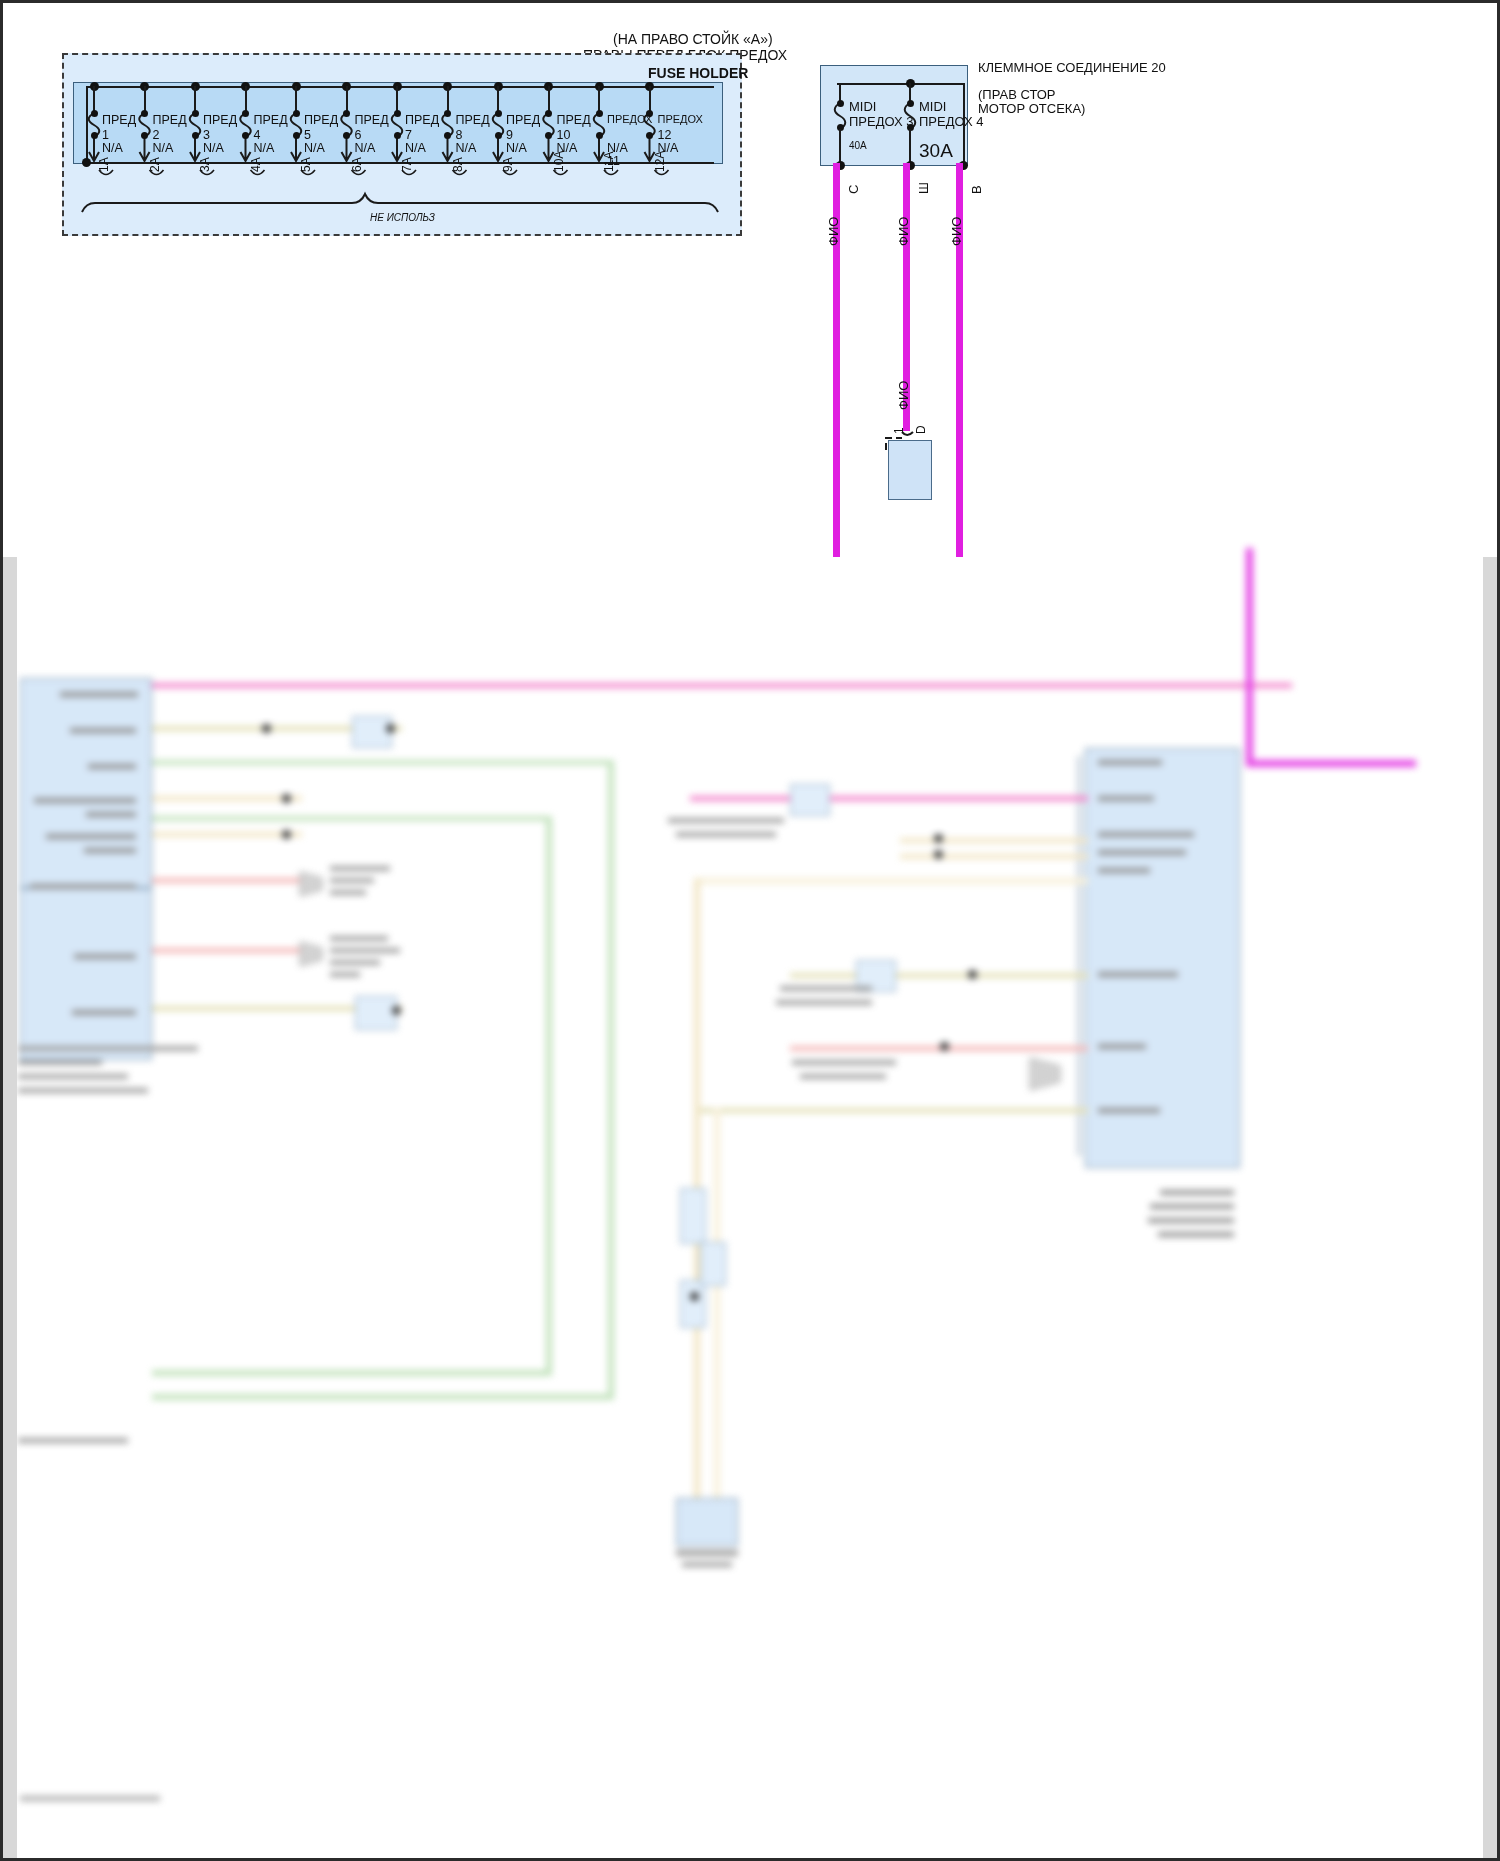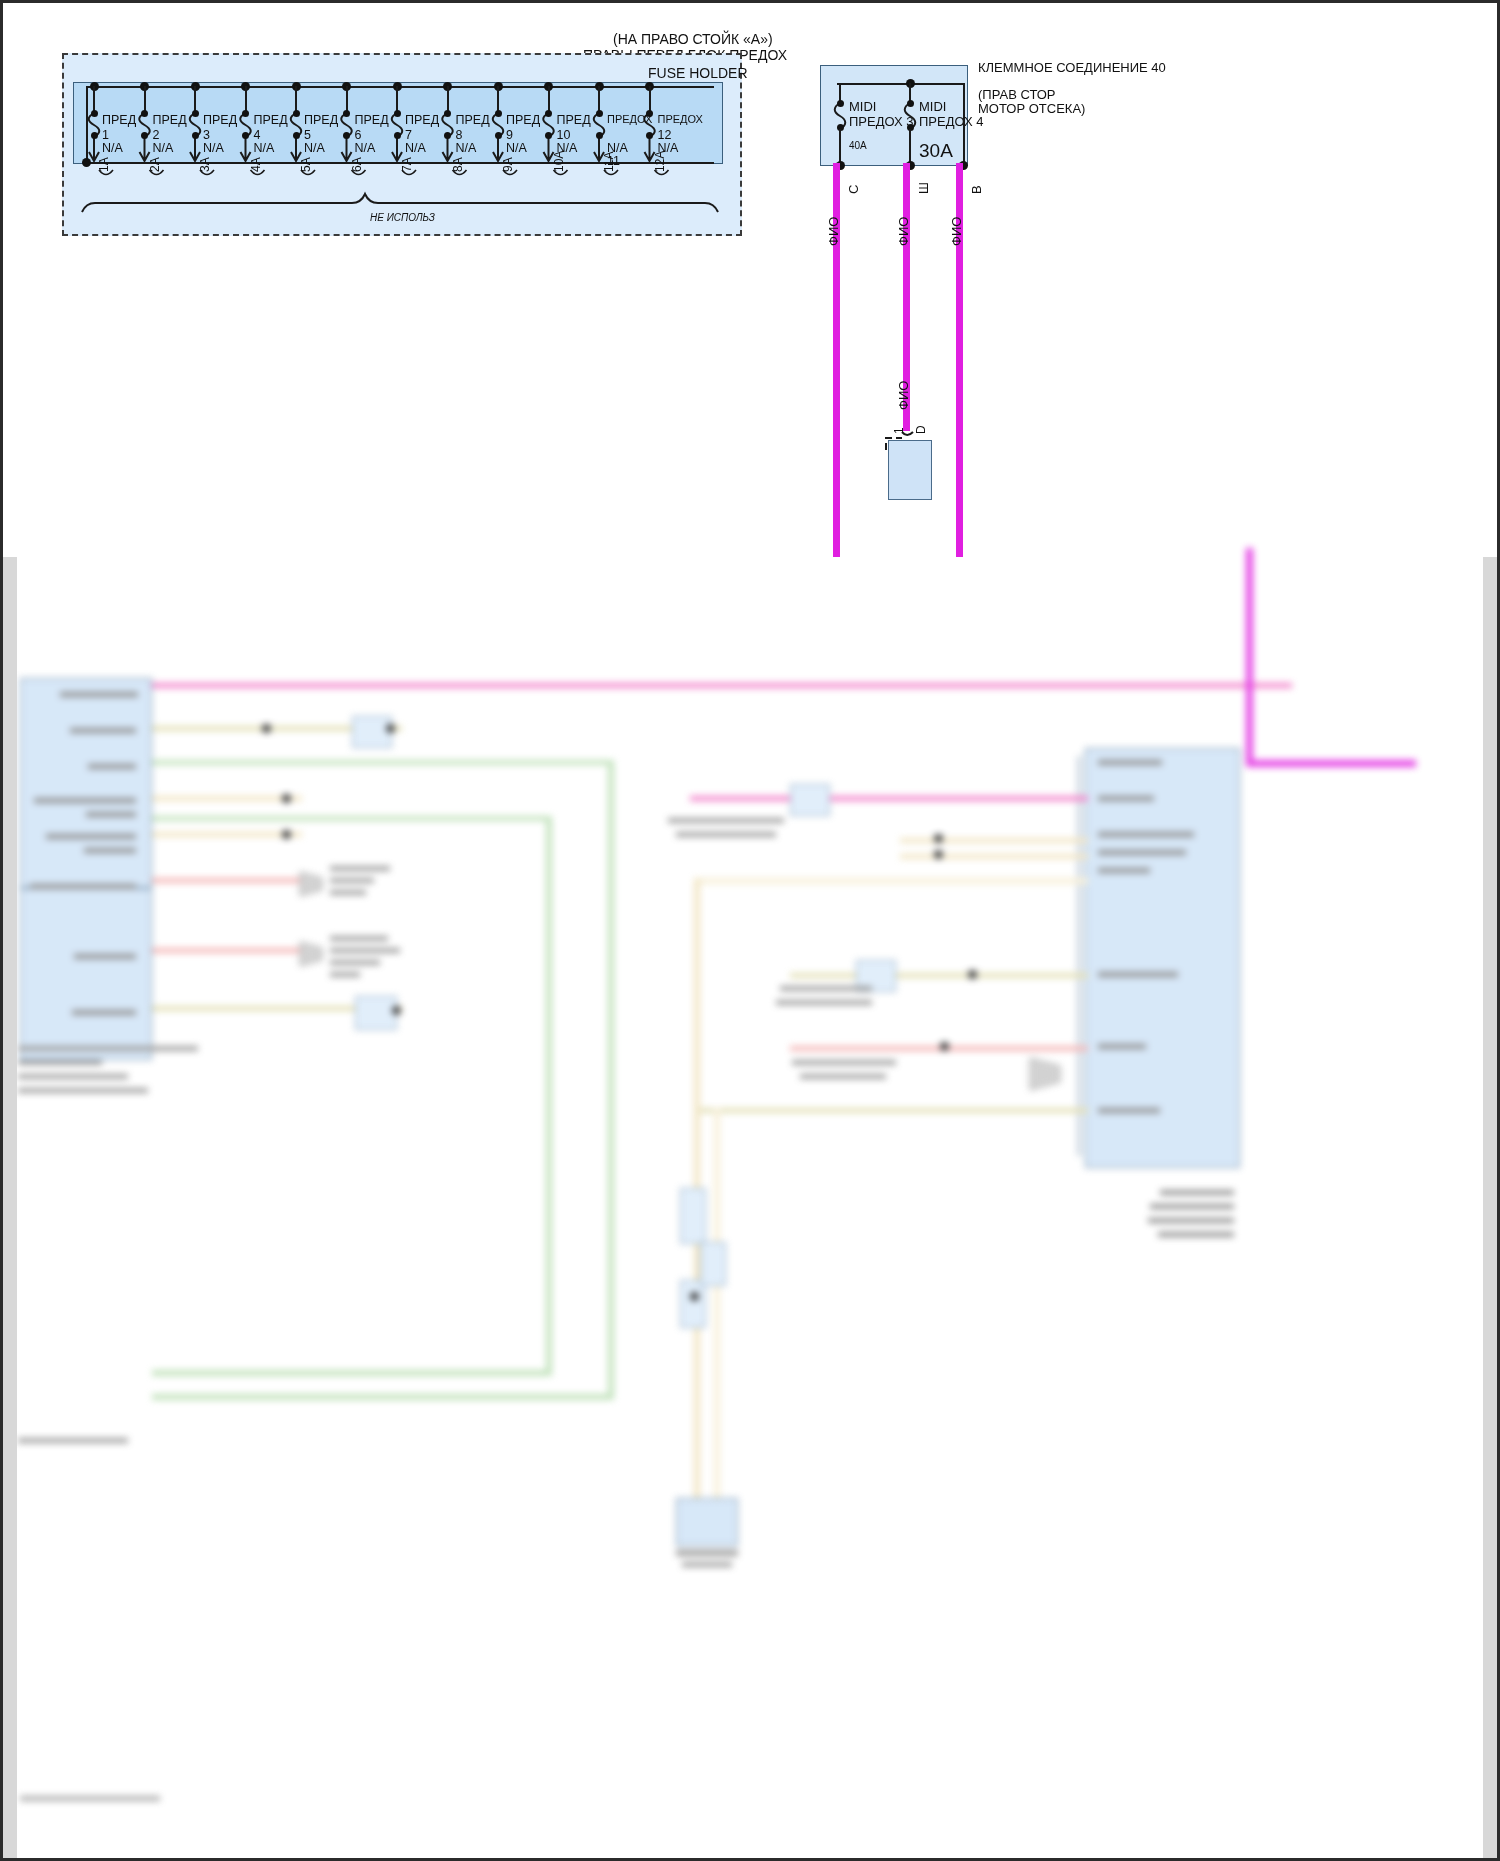--- a/index.html
+++ b/index.html
@@ -28,21 +28,21 @@
   .box{position:absolute;box-sizing:border-box;}
   .conn{position:absolute;box-sizing:border-box;background:#cfe3f7;border:1px solid #4a6b8a;}
   .conn-lite{position:absolute;box-sizing:border-box;background:#dbebfa;border:1px solid #6f8fae;}
   .dashbox{position:absolute;box-sizing:border-box;background:#dcecfb;border:2px dashed #3a3a3a;}
   .line{position:absolute;background:#1a1a1a;}
   .hline{height:2px;}
   .vline{width:2px;}
   .dot{position:absolute;width:9px;height:9px;border-radius:50%;background:#111;}
   .dot-sm{position:absolute;width:7px;height:7px;border-radius:50%;background:#111;}
   .txt{position:absolute;white-space:nowrap;color:#111;font-size:13px;line-height:1.12;}
-  .txt-b{font-weight:400;}
+  .txt-b{font-weight:700;}
   .rot{transform-origin:0 0;transform:rotate(-90deg);}
   .wire{position:absolute;}
   .w-mag{background:#e01fe0;}
   .w-pink{background:#f06ac0;}
   .w-grn{background:#b7ddb0;}
   .w-tan{background:#efe0b8;}
   .w-red{background:#f2a8a8;}
   .w-olv{background:#ddd9a8;}
   .w-cream{background:#f6edd2;}
 
@@ -353,21 +353,21 @@
         <div class="line vline" style="left: 909px; top: 129px; height: 37px;"></div>
         <div class="dot" style="left: 905.5px; top: 161px;"></div>
         <div class="txt" style="left: 919px; top: 100px; font-size: 13px;">MIDI</div>
         <div class="txt" style="left: 919px; top: 115px; font-size: 13px;">ПРЕДОХ 4</div>
         <div class="txt" style="left: 919px; top: 140px; font-size: 19px;">30A</div>
       </div>
 
     <div class="line vline" style="left:963px;top:83px;height:83px;"></div>
     <div class="dot" style="left:959px;top:161px;"></div>
 
-    <div class="txt" style="left:978px;top:61px;font-size:13px;">КЛЕММНОЕ СОЕДИНЕНИЕ 40</div>
+    <div class="txt" style="left:978px;top:61px;font-size:13px;">КЛЕММНОЕ СОЕДИНЕНИЕ 20</div>
     <div class="txt" style="left:978px;top:88px;font-size:13px;">(ПРАВ СТОР</div>
     <div class="txt" style="left:978px;top:102px;font-size:13px;">МОТОР ОТСЕКА)</div>
 
     <div class="wire w-mag" style="left:833px;top:163px;width:7px;height:394px;"></div>
     <div class="wire w-mag" style="left:903px;top:163px;width:7px;height:268px;"></div>
     <div class="wire w-mag" style="left:956px;top:163px;width:7px;height:394px;"></div>
 
     <div class="txt rot" style="left:847px;top:194px;font-size:13px;">C</div>
     <div class="txt rot" style="left:917px;top:194px;font-size:13px;">Ш</div>
     <div class="txt rot" style="left:970px;top:194px;font-size:13px;">B</div>

